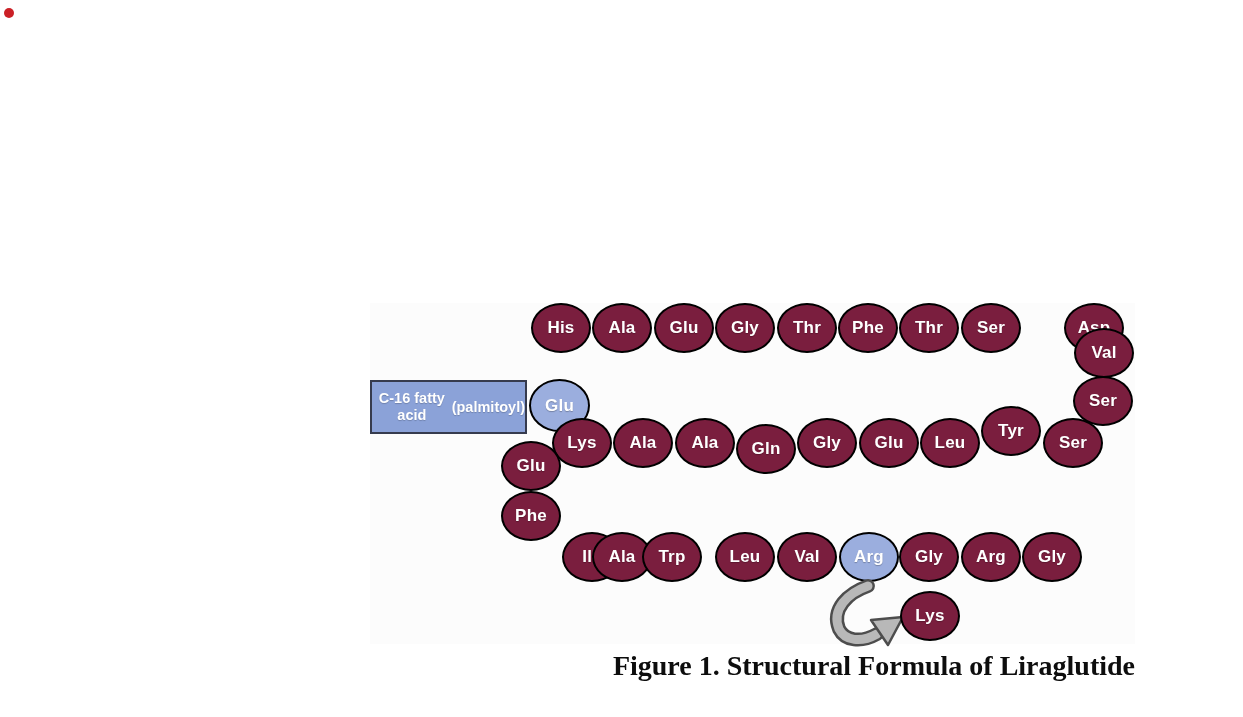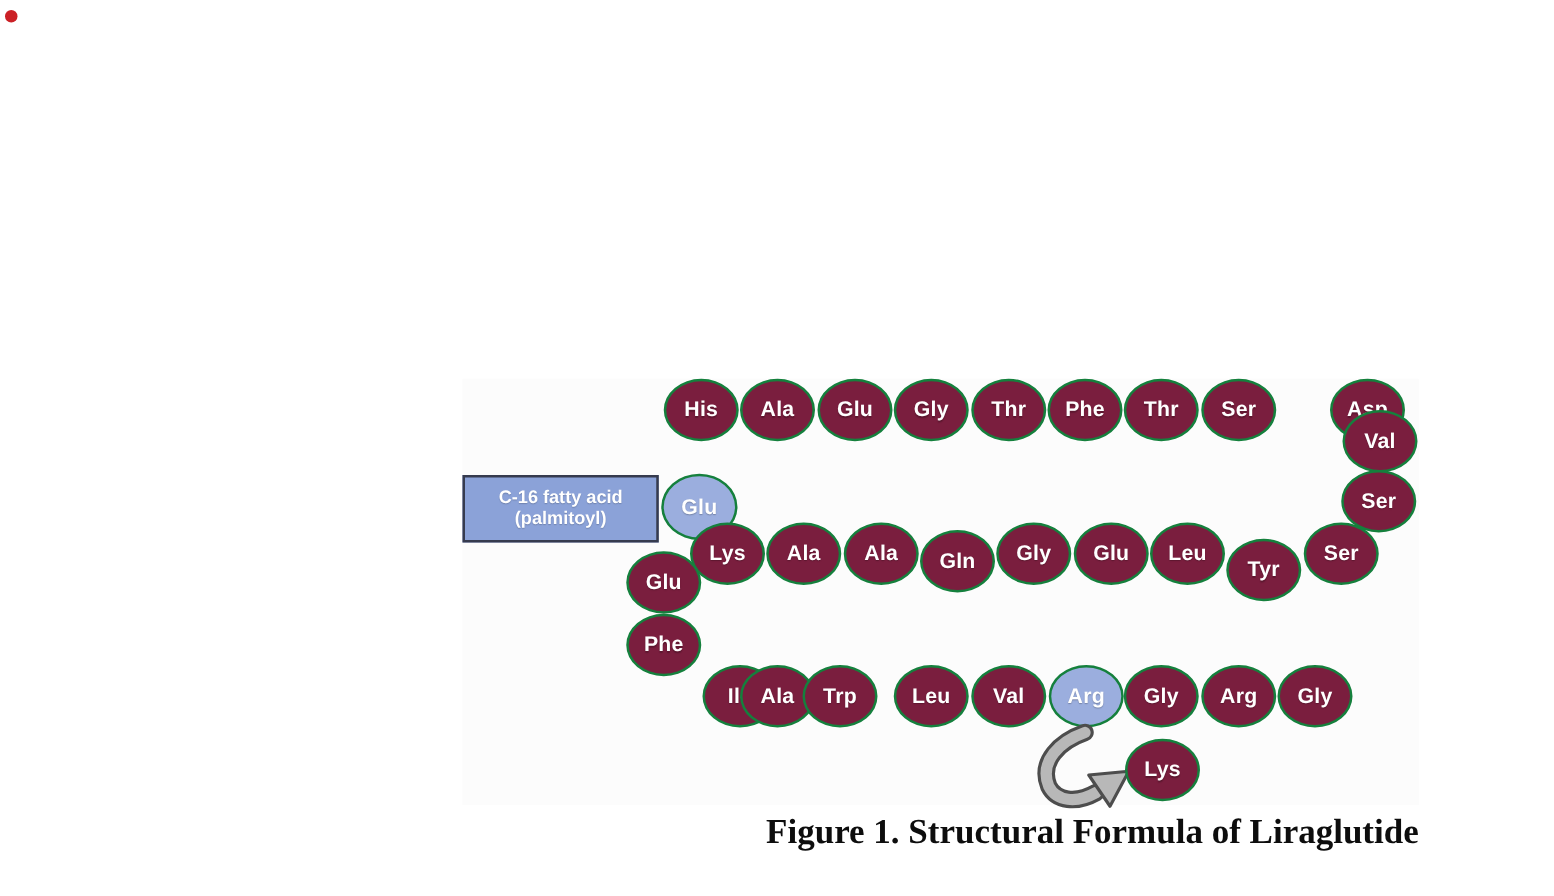--- a/index.html
+++ b/index.html
@@ -17,35 +17,35 @@
   .figure-bg {
     position: absolute; left: 370px; top: 303px;
     width: 765px; height: 341px;
     background: #fcfcfc;
   }
   .res {
     position: absolute;
     width: 60px; height: 50px;
     border-radius: 50%;
     background: #7a1e3e;
-    border: 2px solid #15803d;
+    border: 2px solid #000000;
     box-sizing: border-box;
     display: flex; align-items: center; justify-content: center;
     color: #ffffff; font-weight: bold; font-size: 17px;
     letter-spacing: 0.2px;
     text-shadow: 0 1px 1px rgba(0,0,0,0.25);
   }
   .res.mod { background: #9baede; }
   .fabox {
     position: absolute; left: 370px; top: 380px;
     width: 157px; height: 54px;
     background: #8ba2d8;
     border: 2px solid #363b4e;
     box-sizing: border-box;
-    display: flex; flex-direction: column;
+    display: flex; flex-direction: row;
     align-items: center; justify-content: center;
     color: #ffffff; font-weight: bold; font-size: 14.5px;
     line-height: 17px; text-align: center;
     text-shadow: 0 1px 1px rgba(0,0,0,0.2);
   }
   .arrow-svg { position: absolute; left: 815px; top: 571px; }
   .caption {
     position: absolute; left: 370px; top: 650px;
     width: 765px; text-align: right;
     font-family: "Liberation Serif", serif;
@@ -79,21 +79,21 @@
 <div class="res" style="left:1074px;top:328px">Val</div>
 <div class="res" style="left:1073px;top:376px">Ser</div>
 
 <div class="res" style="left:552px;top:418px">Lys</div>
 <div class="res" style="left:613px;top:418px">Ala</div>
 <div class="res" style="left:675px;top:418px">Ala</div>
 <div class="res" style="left:736px;top:424px">Gln</div>
 <div class="res" style="left:797px;top:418px">Gly</div>
 <div class="res" style="left:859px;top:418px">Glu</div>
 <div class="res" style="left:920px;top:418px">Leu</div>
-<div class="res" style="left:981px;top:431px">Tyr</div>
+<div class="res" style="left:981px;top:406px">Tyr</div>
 <div class="res" style="left:1043px;top:418px">Ser</div>
 
 <div class="res" style="left:501px;top:441px">Glu</div>
 <div class="res" style="left:501px;top:491px">Phe</div>
 
 <div class="res" style="left:562px;top:532px">Ile</div>
 <div class="res" style="left:592px;top:532px">Ala</div>
 <div class="res" style="left:642px;top:532px">Trp</div>
 <div class="res" style="left:715px;top:532px">Leu</div>
 <div class="res" style="left:777px;top:532px">Val</div>

